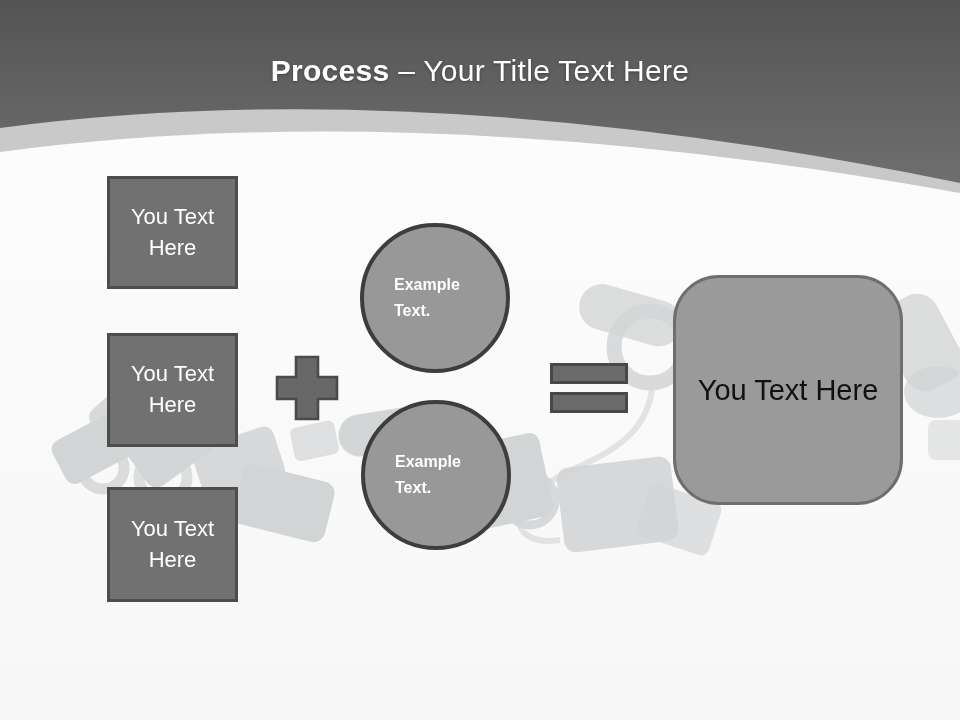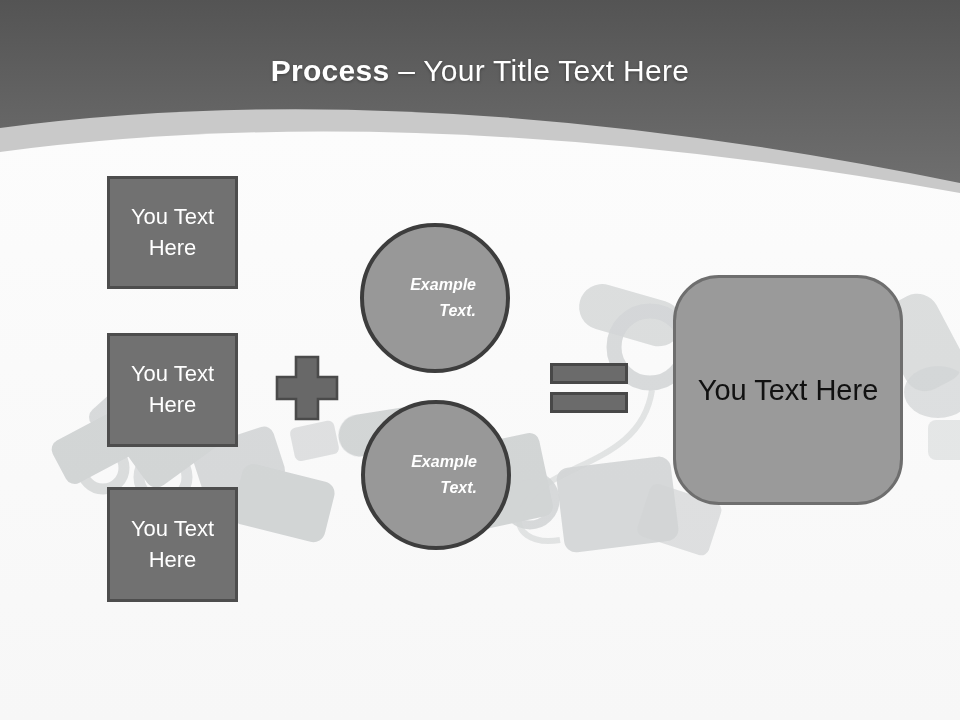--- a/index.html
+++ b/index.html
@@ -28,22 +28,22 @@
   }
   .sq1 { top:176px; height:113px; }
   .sq2 { top:333px; height:114px; }
   .sq3 { top:487px; height:115px; }
 
   .plus-wrap { position:absolute; left:275px; top:355px; width:64px; height:66px; }
 
   .proc-circle {
     position:absolute; width:150px; height:150px; border-radius:50%;
     background:#989898; border:4px solid #3d3d3d;
-    color:#ffffff; font-weight:bold; font-style:italic;
-    font-size:16px; line-height:1.6; text-align:right;
+    color:#ffffff; font-weight:bold; 
+    font-size:16px; line-height:1.6; text-align:left;
     display:flex; align-items:center; justify-content:center;
     padding:0 30px;
   }
   .circle1 { left:360px; top:223px; }
   .circle2 { left:361px; top:400px; }
 
   .equals-wrap {
     position:absolute; left:550px; top:363px;
     display:flex; flex-direction:column; gap:8px;
   }

